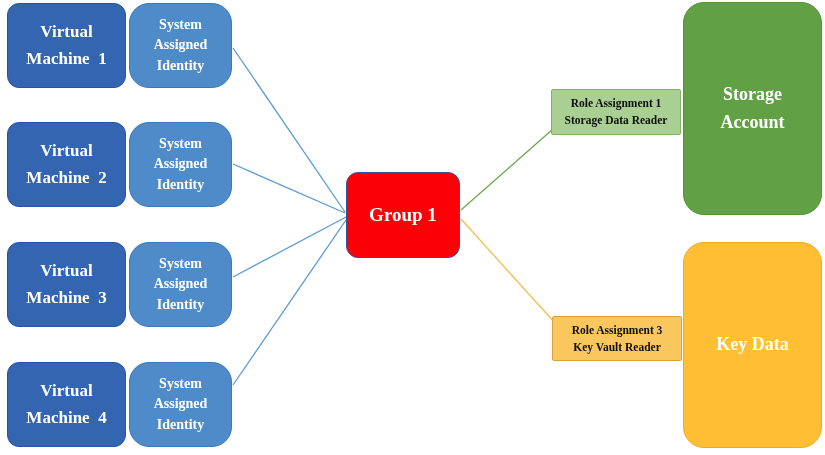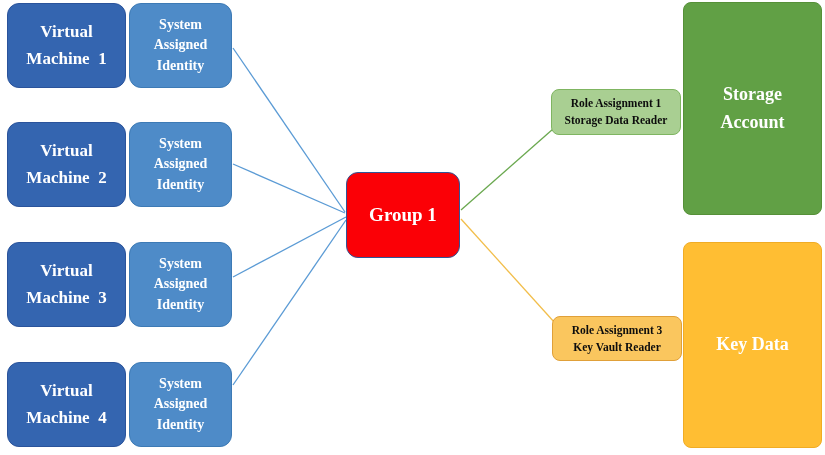--- a/index.html
+++ b/index.html
@@ -23,49 +23,49 @@
   }
   .label{white-space:pre-wrap;}
 
   .vm{
     left:7px;width:119px;height:85px;border-radius:12px;
     background:var(--vm-fill,#3465B0);
     border:1.5px solid var(--vm-border,#2A539B);
     font-size:17px;line-height:1.55;
   }
   .identity{
-    left:129px;width:103px;height:85px;border-radius:12px;
+    left:129px;width:103px;height:85px;border-radius:20px;
     background:var(--identity-fill,#4E8BC8);
     border:1.5px solid var(--identity-border,#3D7AB5);
     font-size:14px;line-height:1.45;
   }
   .row1{top:3px}.row2{top:122px}.row3{top:242px}.row4{top:362px}
 
   .group{
     left:346px;top:172px;width:114px;height:86px;border-radius:12px;
     background:var(--group-fill,#FB0006);
     border:1.5px solid var(--group-border,#2F5597);
     font-size:19px;
   }
   .role{
-    width:130px;border-radius:8px;color:#0d0d0d;
+    width:130px;border-radius:2px;color:#0d0d0d;
     font-size:11.5px;line-height:1.45;
   }
   .role1{
     left:551px;top:89px;height:46px;
     background:var(--role1-fill,#A9CF92);
     border:1.5px solid var(--role1-border,#7FB561);
   }
   .role2{
     left:552px;top:316px;height:45px;
     background:var(--role2-fill,#FAC65E);
     border:1.5px solid var(--role2-border,#E0A039);
   }
   .resource{
-    left:683px;width:139px;border-radius:8px;
+    left:683px;width:139px;border-radius:21px;
     font-size:18px;line-height:1.55;
   }
   .storage{
     top:2px;height:213px;
     background:var(--storage-fill,#61A045);
     border:1.5px solid var(--storage-border,#569038);
   }
   .keyvault{
     top:242px;height:206px;
     background:var(--keyvault-fill,#FFBE33);

